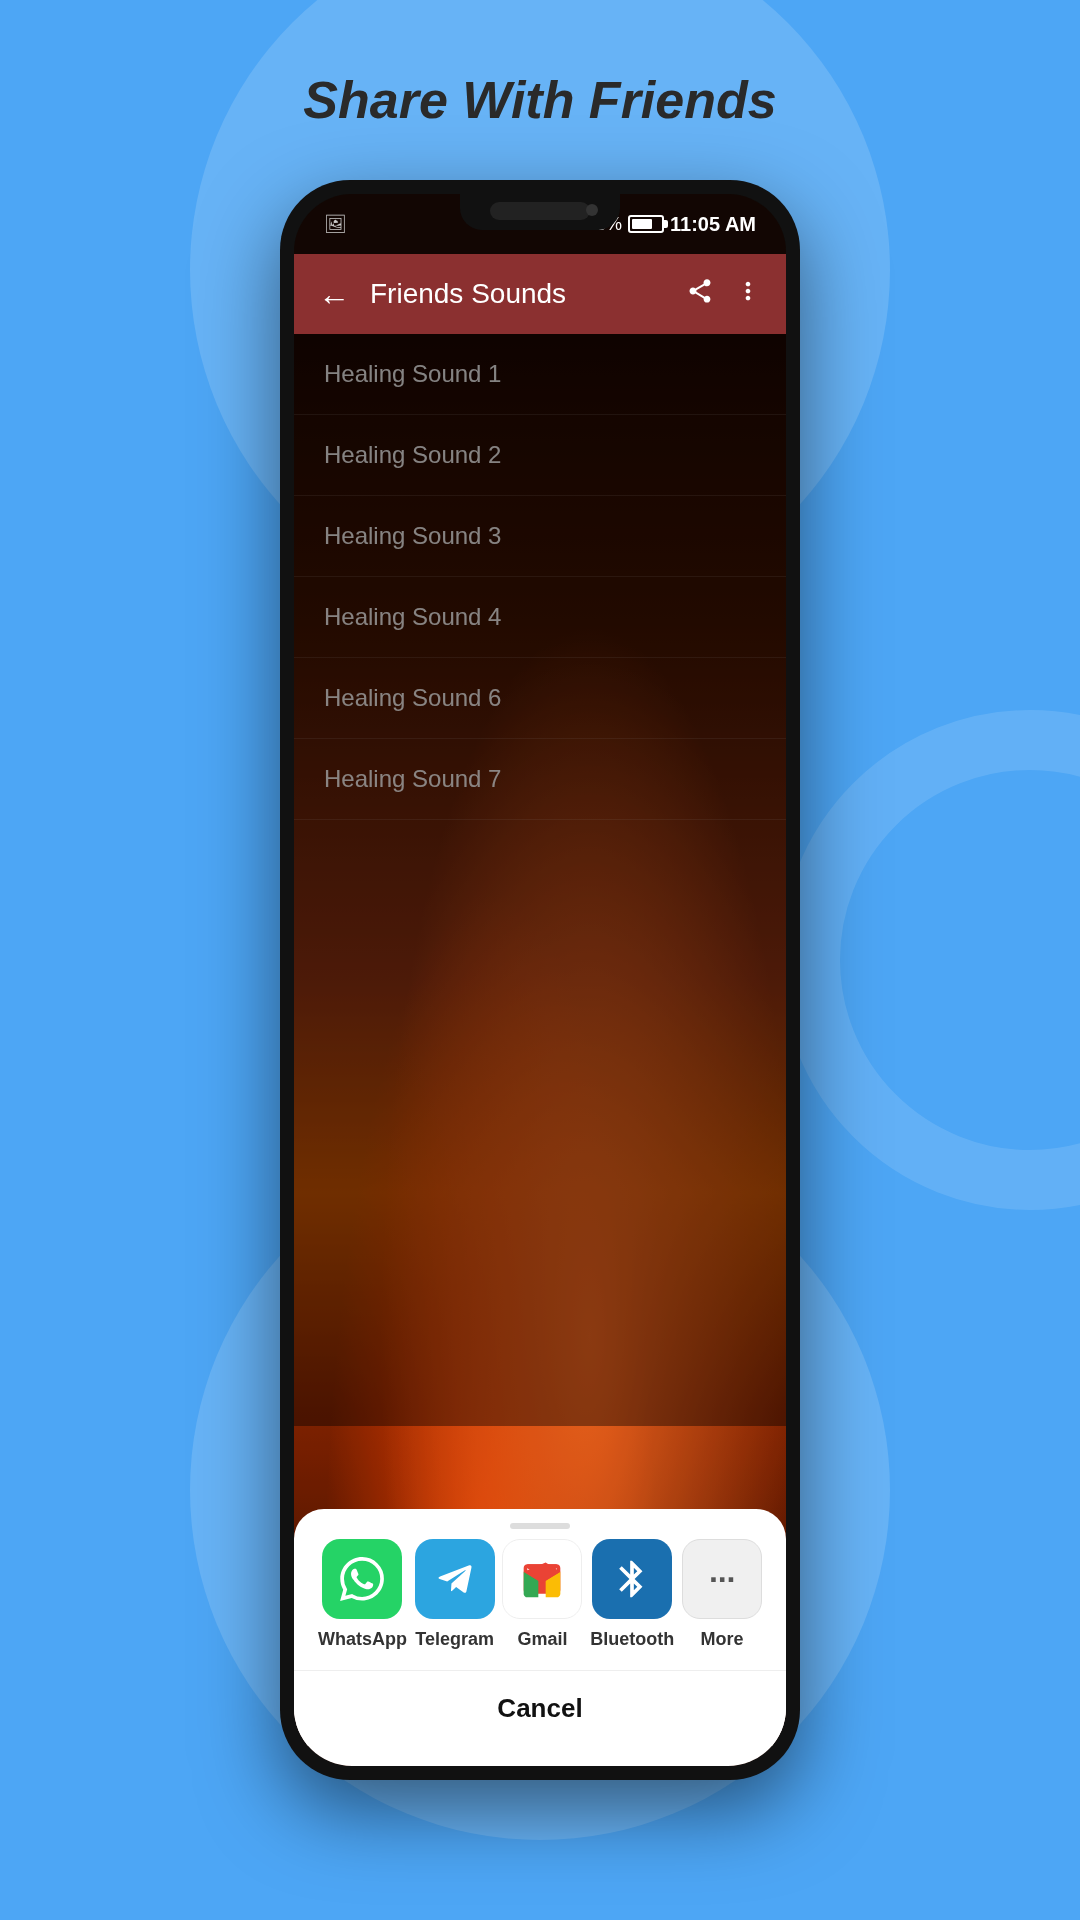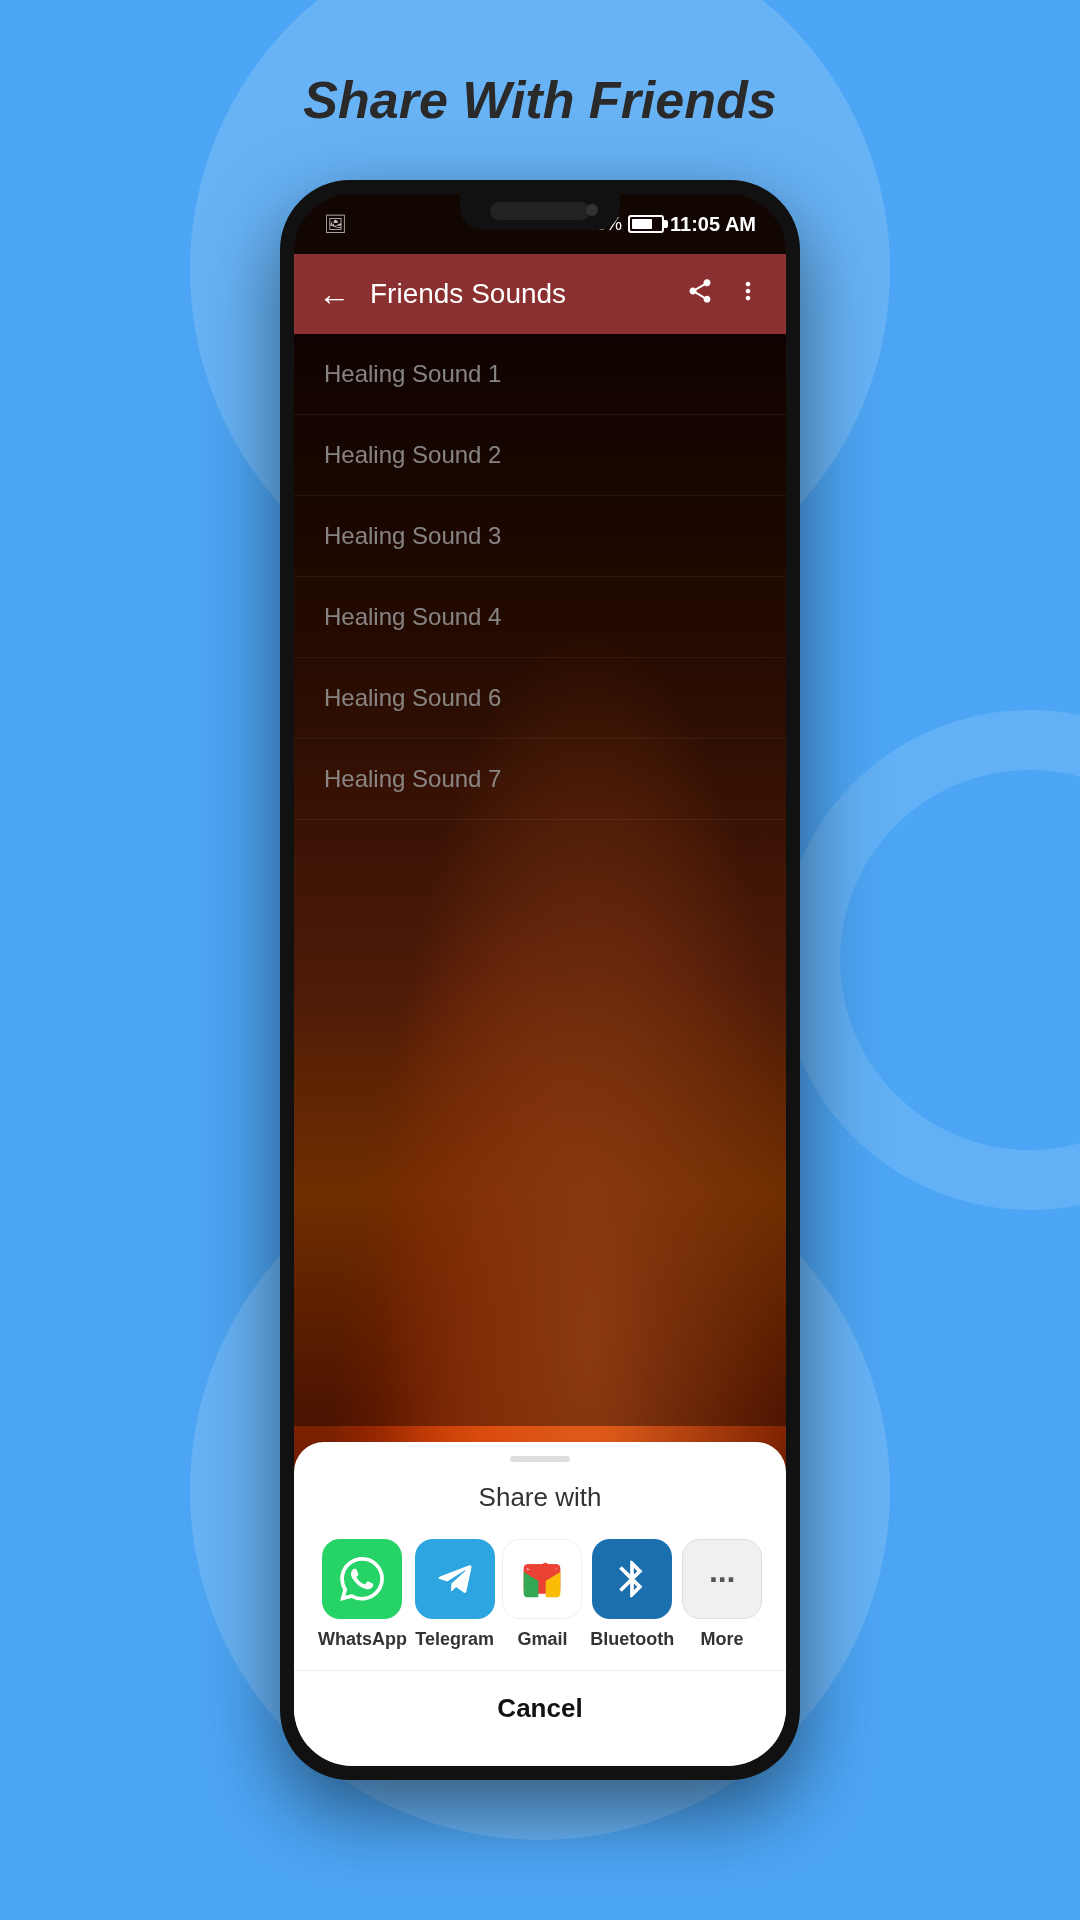--- a/index.html
+++ b/index.html
@@ -404,21 +404,20 @@
           </div>
           <div class="sound-item">
             <span>Healing Sound 7</span>
           </div>
         </div>
 
         <div class="sheet-overlay"></div>
 
         <div class="share-sheet">
           <div class="share-handle"></div>
-          <div class="share-title">Share with</div>
 
           <div class="share-apps">
 
             <div class="share-app-item">
               <div class="share-app-icon whatsapp-bg">
                 <svg width="44" height="44" viewBox="0 0 24 24" fill="white">
                   <path d="M17.472 14.382c-.297-.149-1.758-.867-2.03-.967-.273-.099-.471-.148-.67.15-.197.297-.767.966-.94 1.164-.173.199-.347.223-.644.075-.297-.15-1.255-.463-2.39-1.475-.883-.788-1.48-1.761-1.653-2.059-.173-.297-.018-.458.13-.606.134-.133.298-.347.446-.52.149-.174.198-.298.298-.497.099-.198.05-.371-.025-.52-.075-.149-.669-1.612-.916-2.207-.242-.579-.487-.5-.669-.51-.173-.008-.371-.01-.57-.01-.198 0-.52.074-.792.372-.272.297-1.04 1.016-1.04 2.479 0 1.462 1.065 2.875 1.213 3.074.149.198 2.096 3.2 5.077 4.487.709.306 1.262.489 1.694.625.712.227 1.36.195 1.871.118.571-.085 1.758-.719 2.006-1.413.248-.694.248-1.289.173-1.413-.074-.124-.272-.198-.57-.347m-5.421 7.403h-.004a9.87 9.87 0 01-5.031-1.378l-.361-.214-3.741.982.998-3.648-.235-.374a9.86 9.86 0 01-1.51-5.26c.001-5.45 4.436-9.884 9.888-9.884 2.64 0 5.122 1.03 6.988 2.898a9.825 9.825 0 012.893 6.994c-.003 5.45-4.437 9.884-9.885 9.884m8.413-18.297A11.815 11.815 0 0012.05 0C5.495 0 .16 5.335.157 11.892c0 2.096.547 4.142 1.588 5.945L.057 24l6.305-1.654a11.882 11.882 0 005.683 1.448h.005c6.554 0 11.89-5.335 11.893-11.893a11.821 11.821 0 00-3.48-8.413z"></path>
                 </svg>
               </div>
               <span class="share-app-label">WhatsApp</span>

